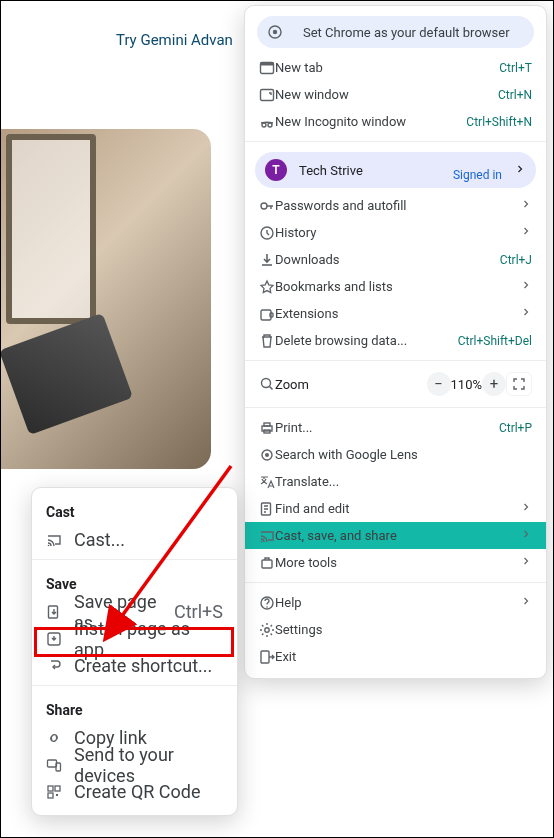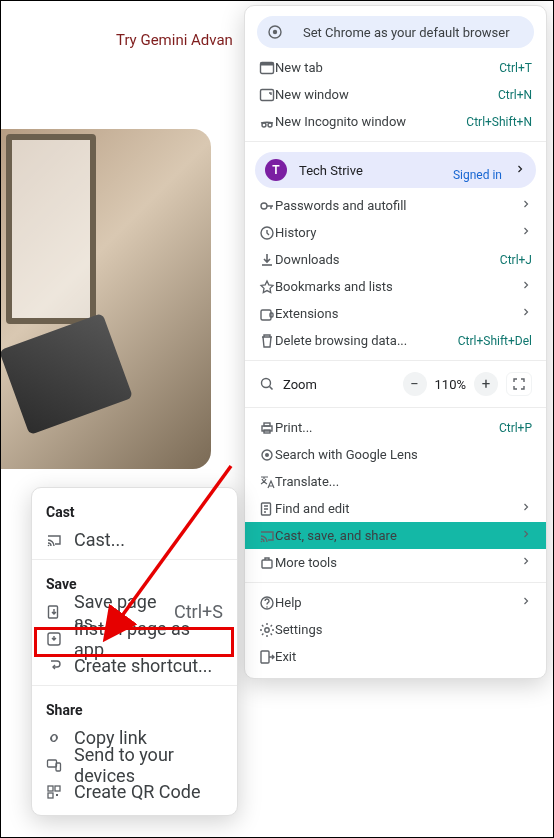--- a/index.html
+++ b/index.html
@@ -18,21 +18,21 @@
   }
   .page-bg {
     position: absolute;
     top: 0; left: 0; right: 0; bottom: 0;
     background: #fff;
   }
   .promo-text {
     position: absolute;
     top: 30px; left: 115px;
     font-size: 15px;
-    color: #7f1d1d;
+    color: #0c4a6e;
   }
   .hero-img {
     position: absolute;
     top: 128px;
     left: 0;
     width: 210px;
     height: 340px;
     border-top-right-radius: 18px;
     border-bottom-right-radius: 18px;
     overflow: hidden;
@@ -120,21 +120,21 @@
     font-size: 12px; font-weight: 600;
     display: flex; align-items: center; justify-content: center;
   }
   .signedin {
     font-size: 12px; color: #1967d2; margin-top: 10px;
   }
   .zoom-row {
     display: flex;
     align-items: center;
     padding: 6px 14px;
-    gap: 8px;
+    gap: 0;
     height: 34px;
   }
   .zoom-row .spacer { flex:1; }
   .pill-btn {
     width: 24px; height: 24px;
     border-radius: 50%;
     background: #f1f3f4;
     display: flex; align-items: center; justify-content: center;
     font-size: 15px;
     color: #3c4043;

